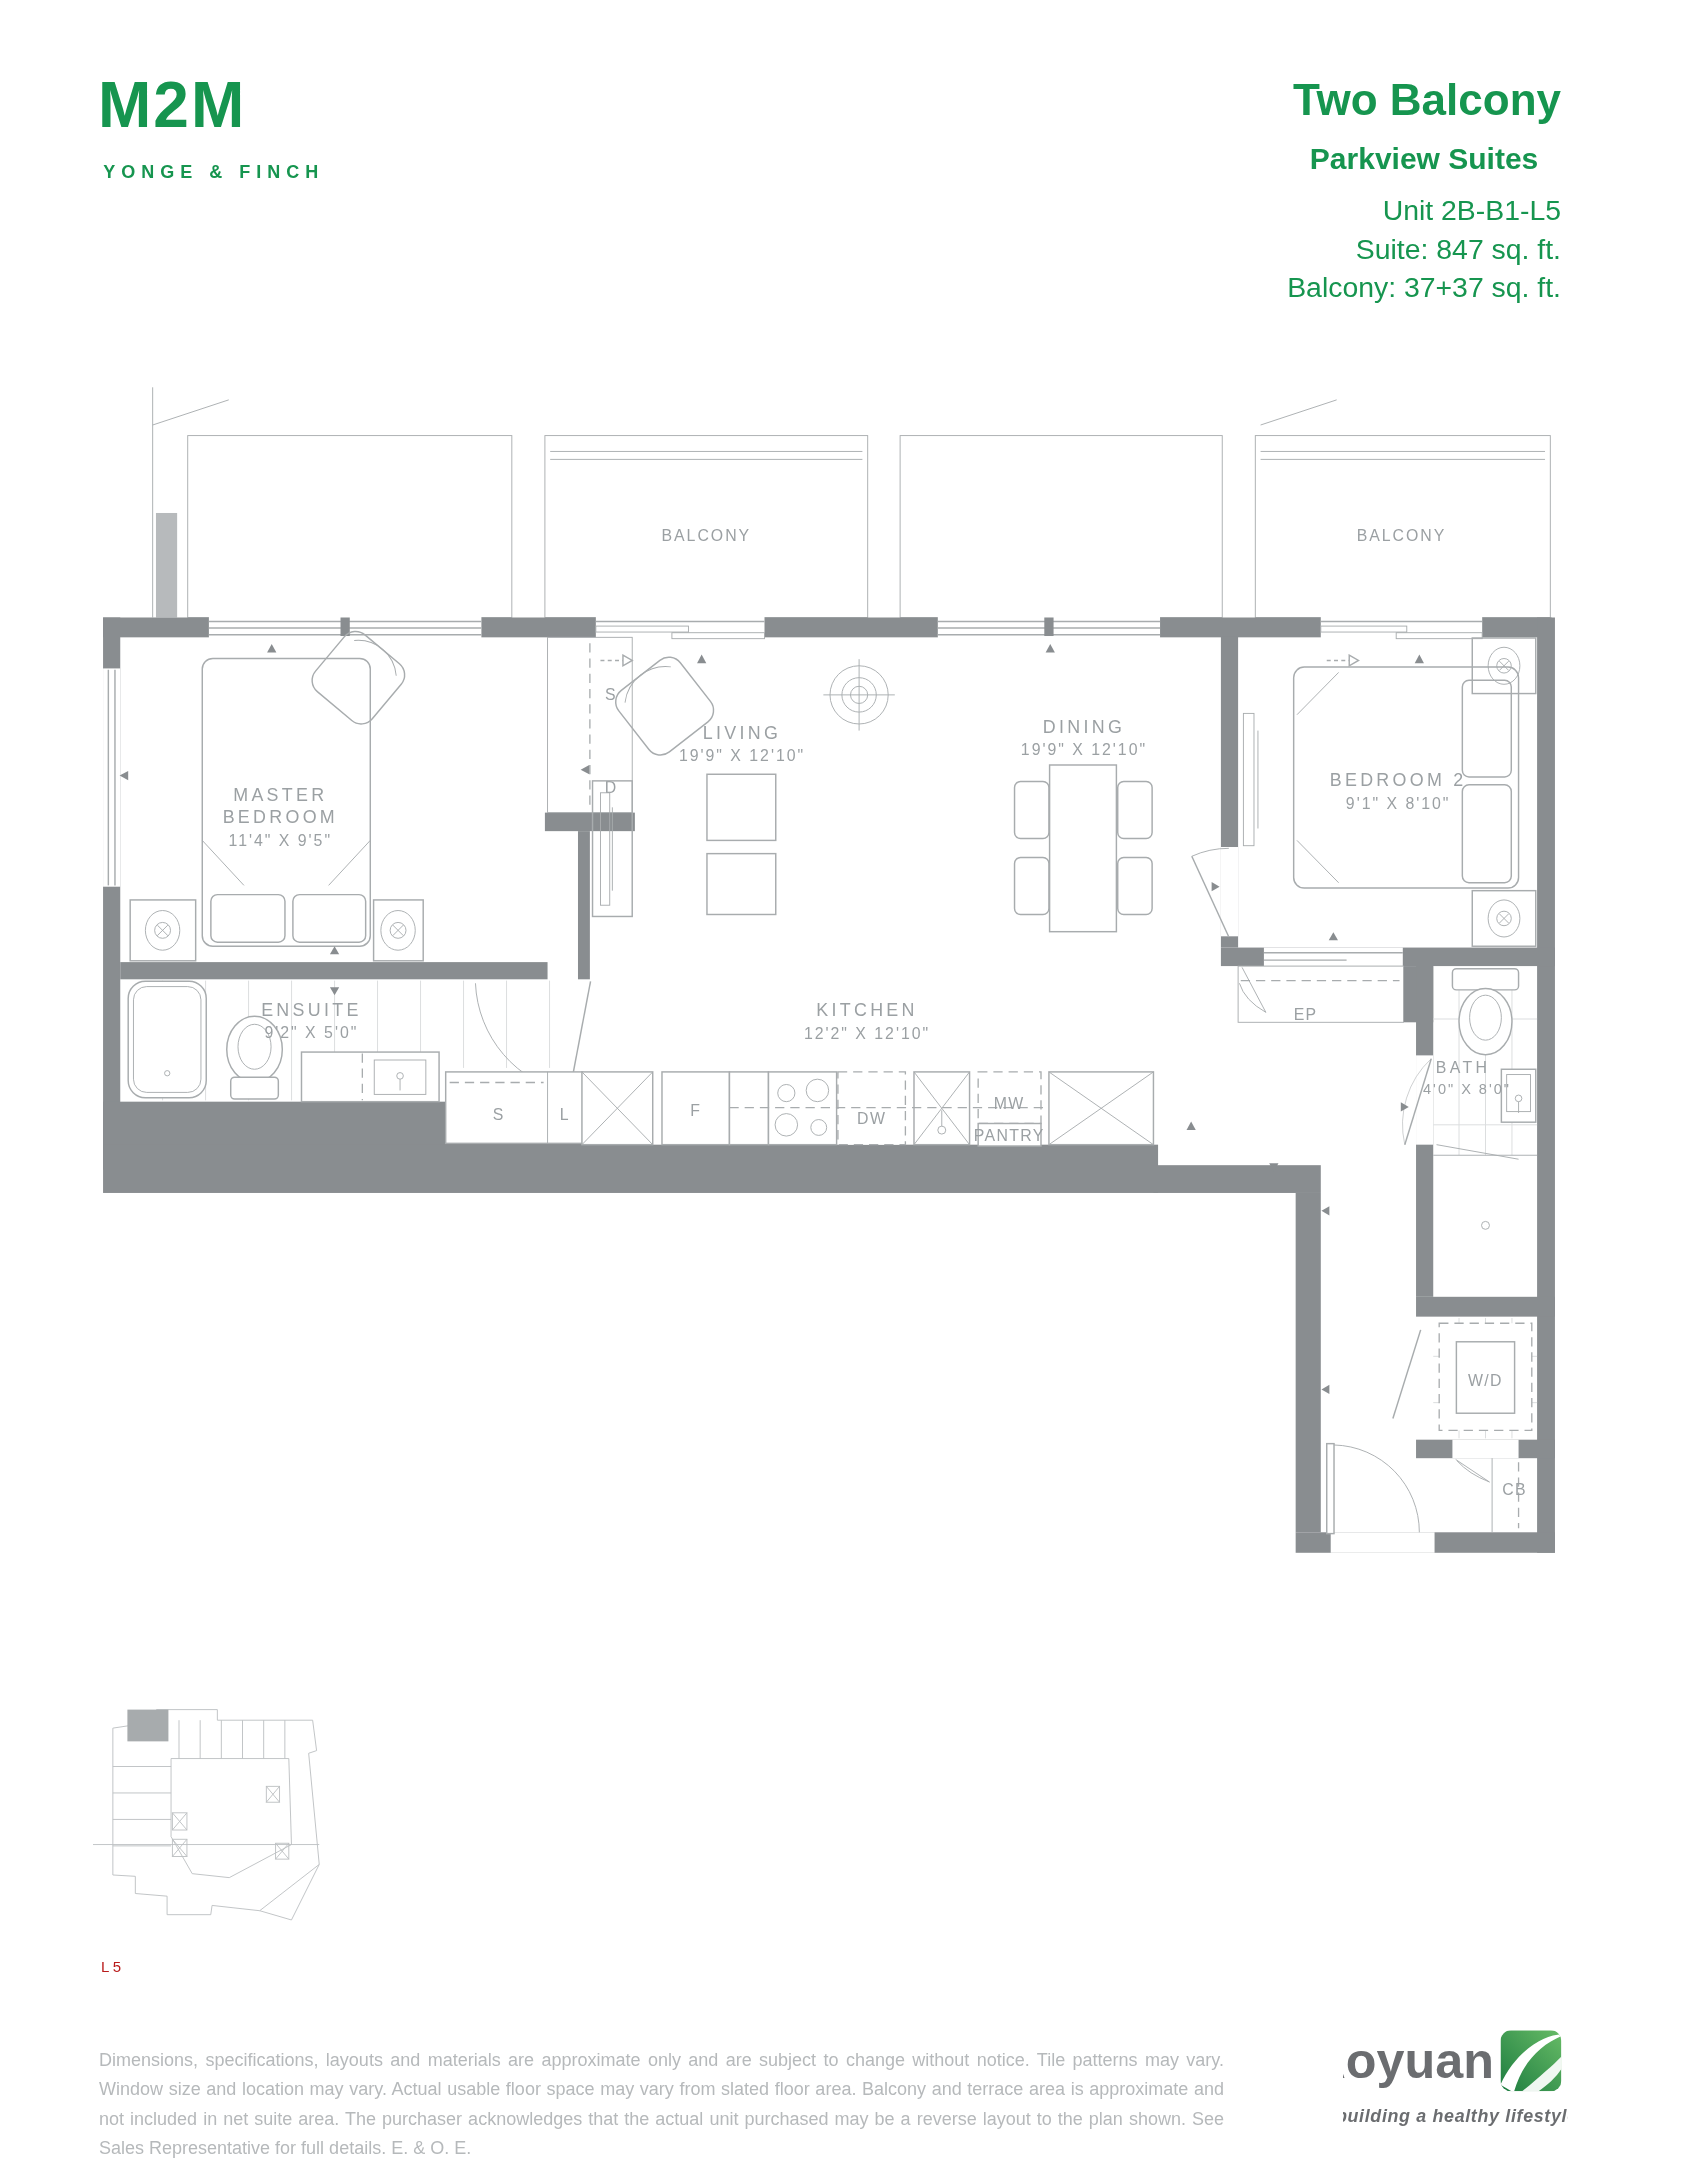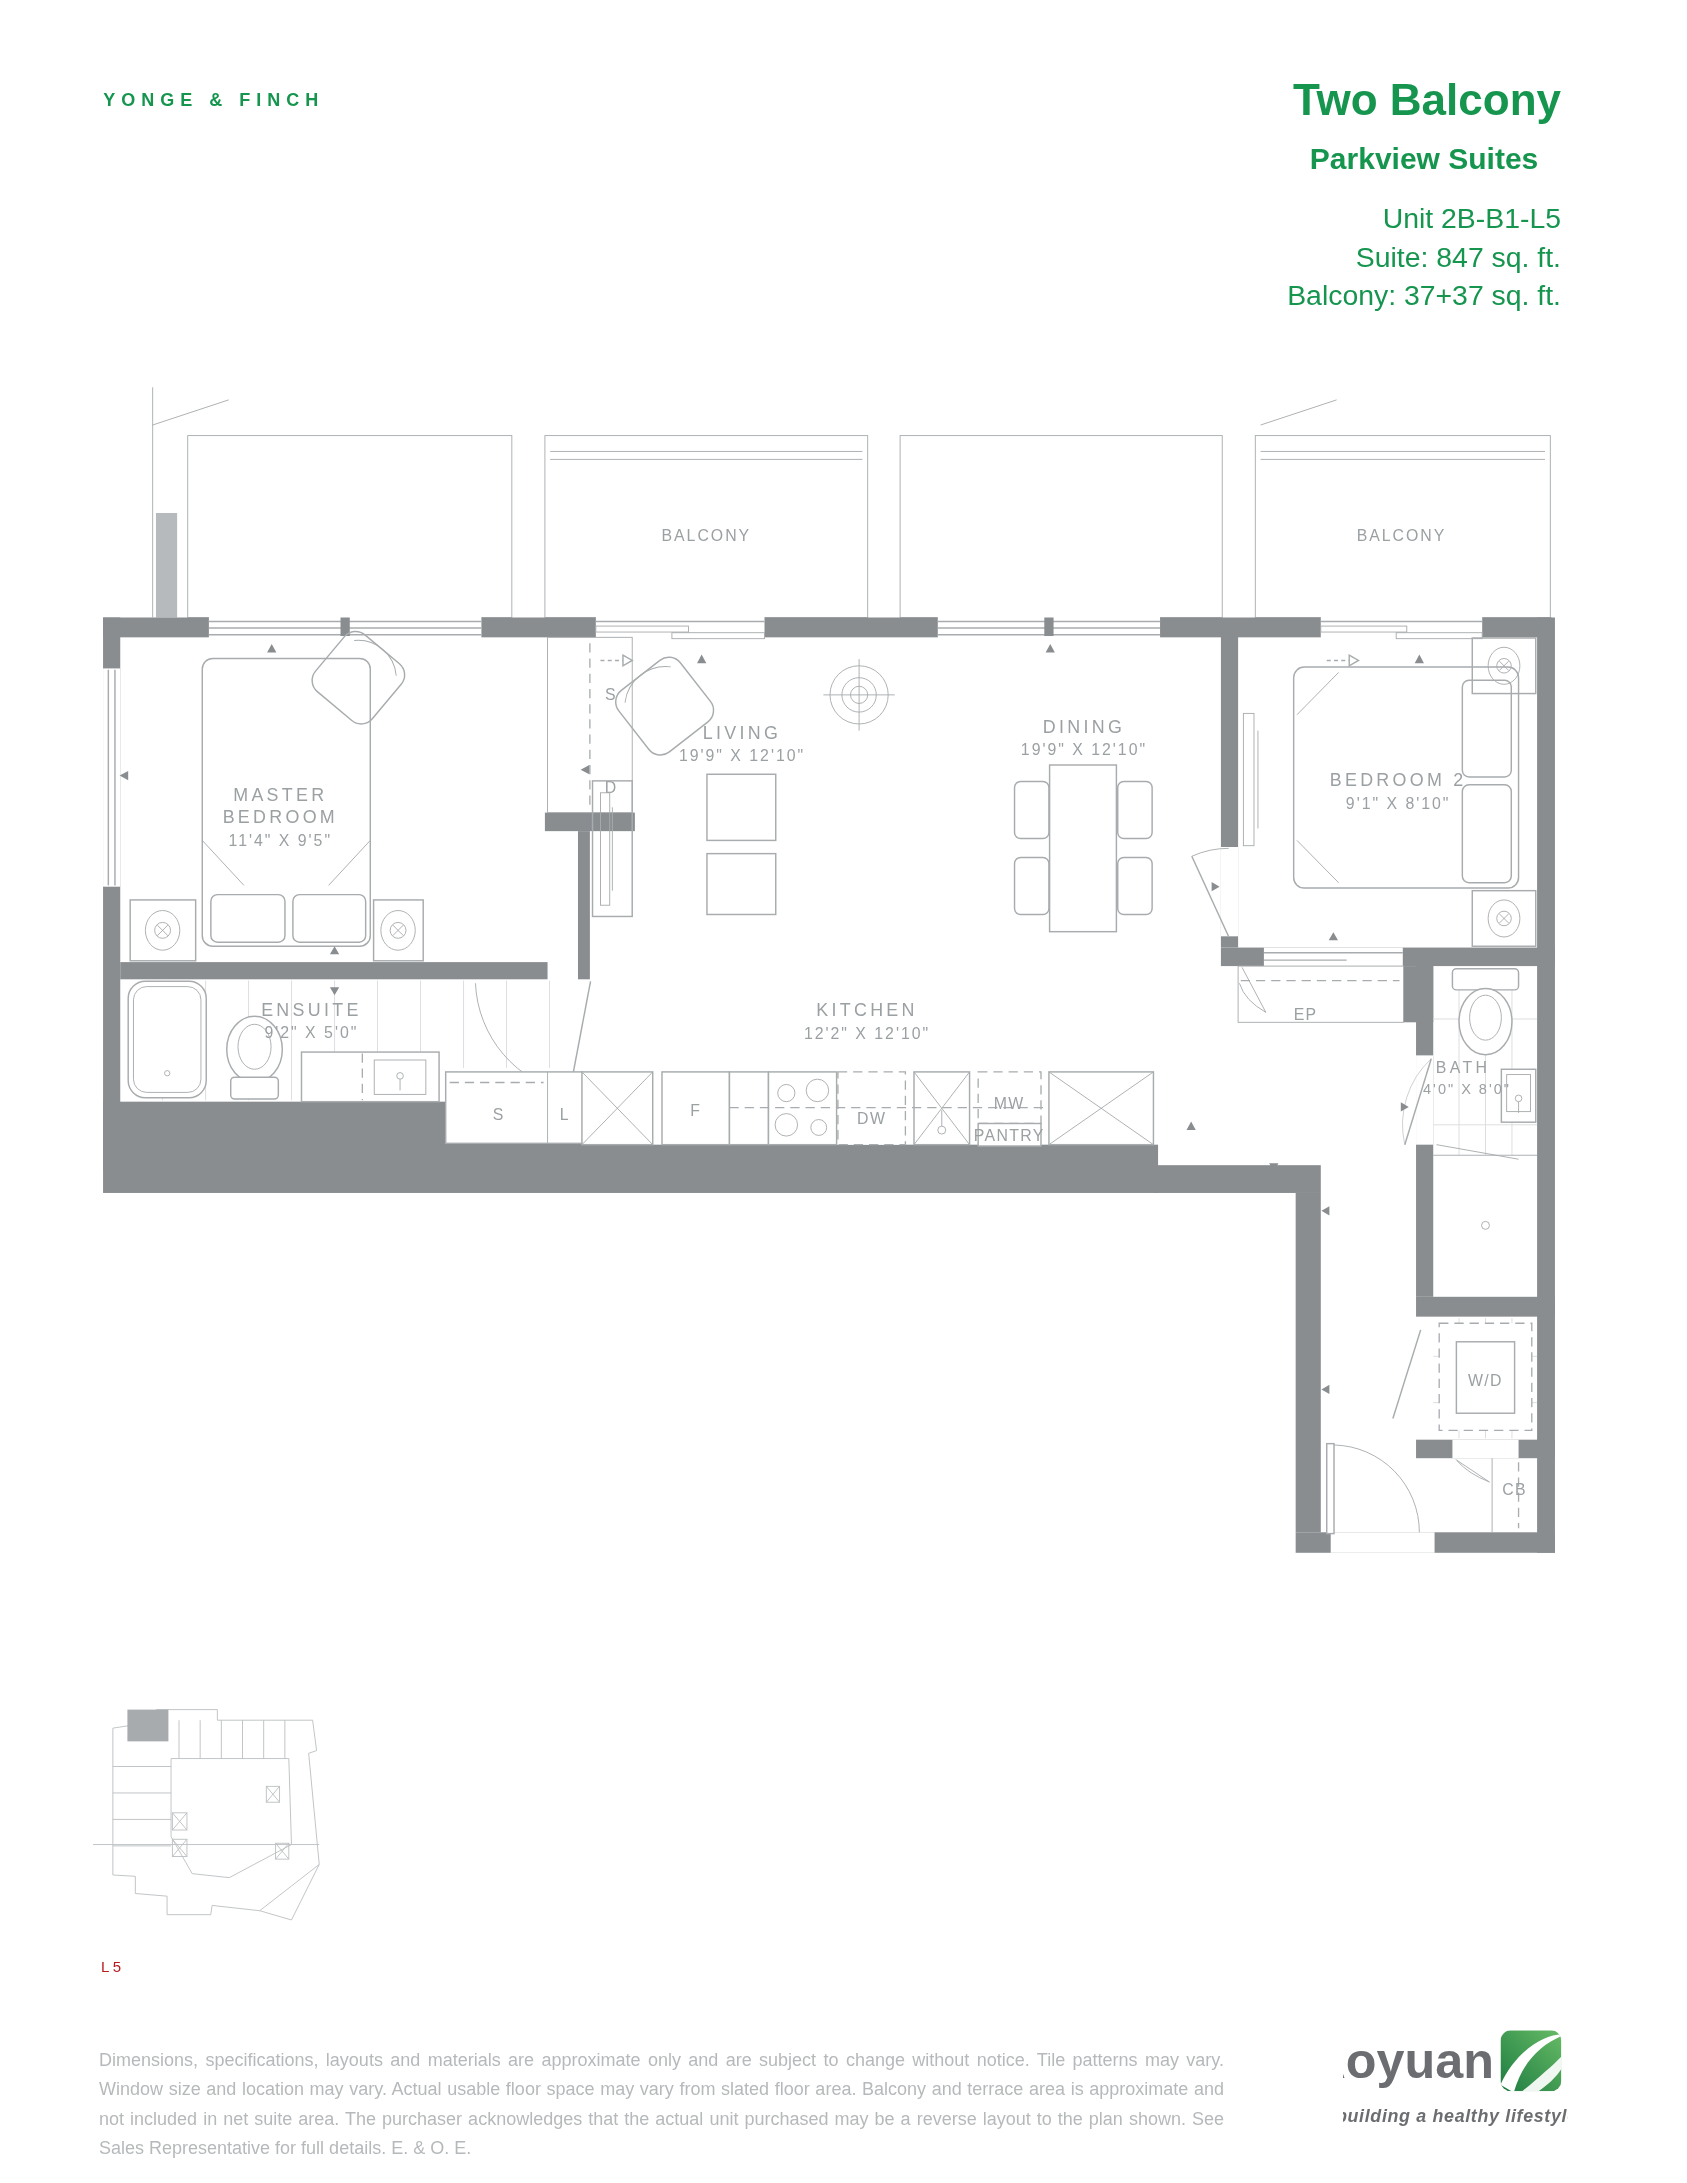--- a/index.html
+++ b/index.html
@@ -8,21 +8,21 @@
   .abs{position:absolute;}
 
   
   .logo{left:98px;top:70px;color:#16954F;}
   .logo .big{font-size:64px;font-weight:800;letter-spacing:2px;line-height:1.12;}
   .logo .tag{font-size:18px;font-weight:700;letter-spacing:6px;margin-top:20px;margin-left:5.3px;}
   .planinfo{right:126px;top:78px;text-align:right;color:#16954F;}
   .planinfo .type{font-size:44px;font-weight:700;line-height:1.0;}
   .planinfo .coll{font-size:30px;font-weight:700;margin-top:20px;text-align:center;}
   .planinfo .row{font-size:28.4px;font-weight:400;line-height:1.36;}
-  .planinfo .rows{margin-top:23px;}
+  .planinfo .rows{margin-top:15px;}
 
   
   .w{fill:#898d90;stroke:none;}
   .ln{fill:none;stroke:#a8acae;stroke-width:2.2;}
   .lnf{fill:#ffffff;stroke:#a8acae;stroke-width:2.2;}
   .lnt{fill:none;stroke:#a8acae;stroke-width:1.4;}
   .dsh{fill:none;stroke:#a8acae;stroke-width:2;stroke-dasharray:14 9;}
   .dshf{fill:#ffffff;stroke:#a8acae;stroke-width:2;stroke-dasharray:14 9;}
   .tile{fill:none;stroke:#dcdedf;stroke-width:1.5;}
   .arr{fill:#898d90;stroke:none;}
@@ -36,20 +36,21 @@
   .keylvl{left:101px;top:1958px;font-size:15px;letter-spacing:3.3px;color:#b91c1c;}
   .disclaimer{left:99px;top:2046px;width:1125px;font-size:18px;line-height:1.63;
               color:#b6b9bb;text-align:justify;}
 </style>
 </head>
 <body>
 
 <div class="page">
 
   <div class="abs logo">
+    <div class="big">M2M</div>
     <div class="tag">YONGE &amp; FINCH</div>
   </div>
 
   <div class="abs planinfo">
     <div class="type">Two Balcony</div>
     <div class="coll">Parkview Suites</div>
     <div class="rows">
       <div class="row">Unit 2B-B1-L5</div>
       <div class="row">Suite: 847 sq. ft.</div>
       <div class="row">Balcony: 37+37 sq. ft.</div>

